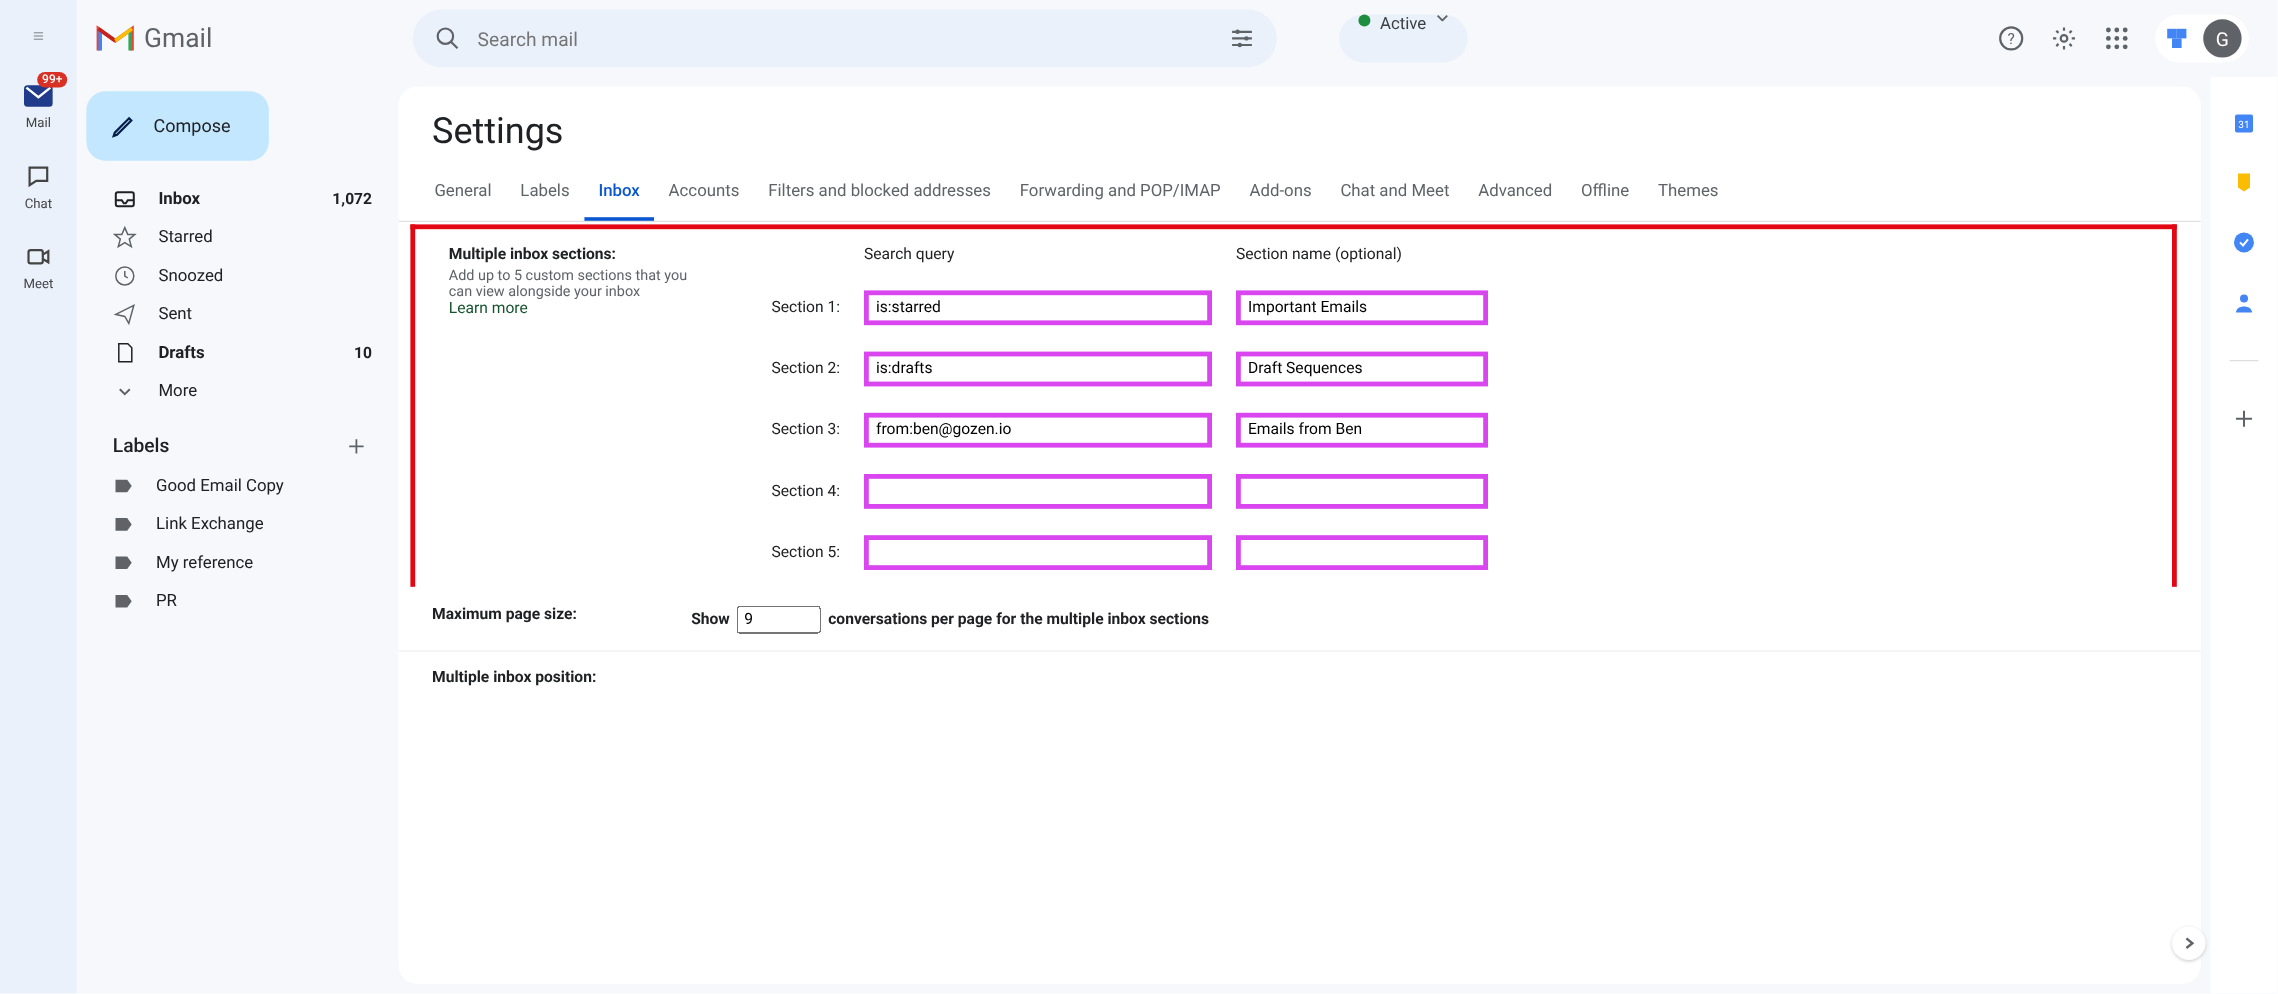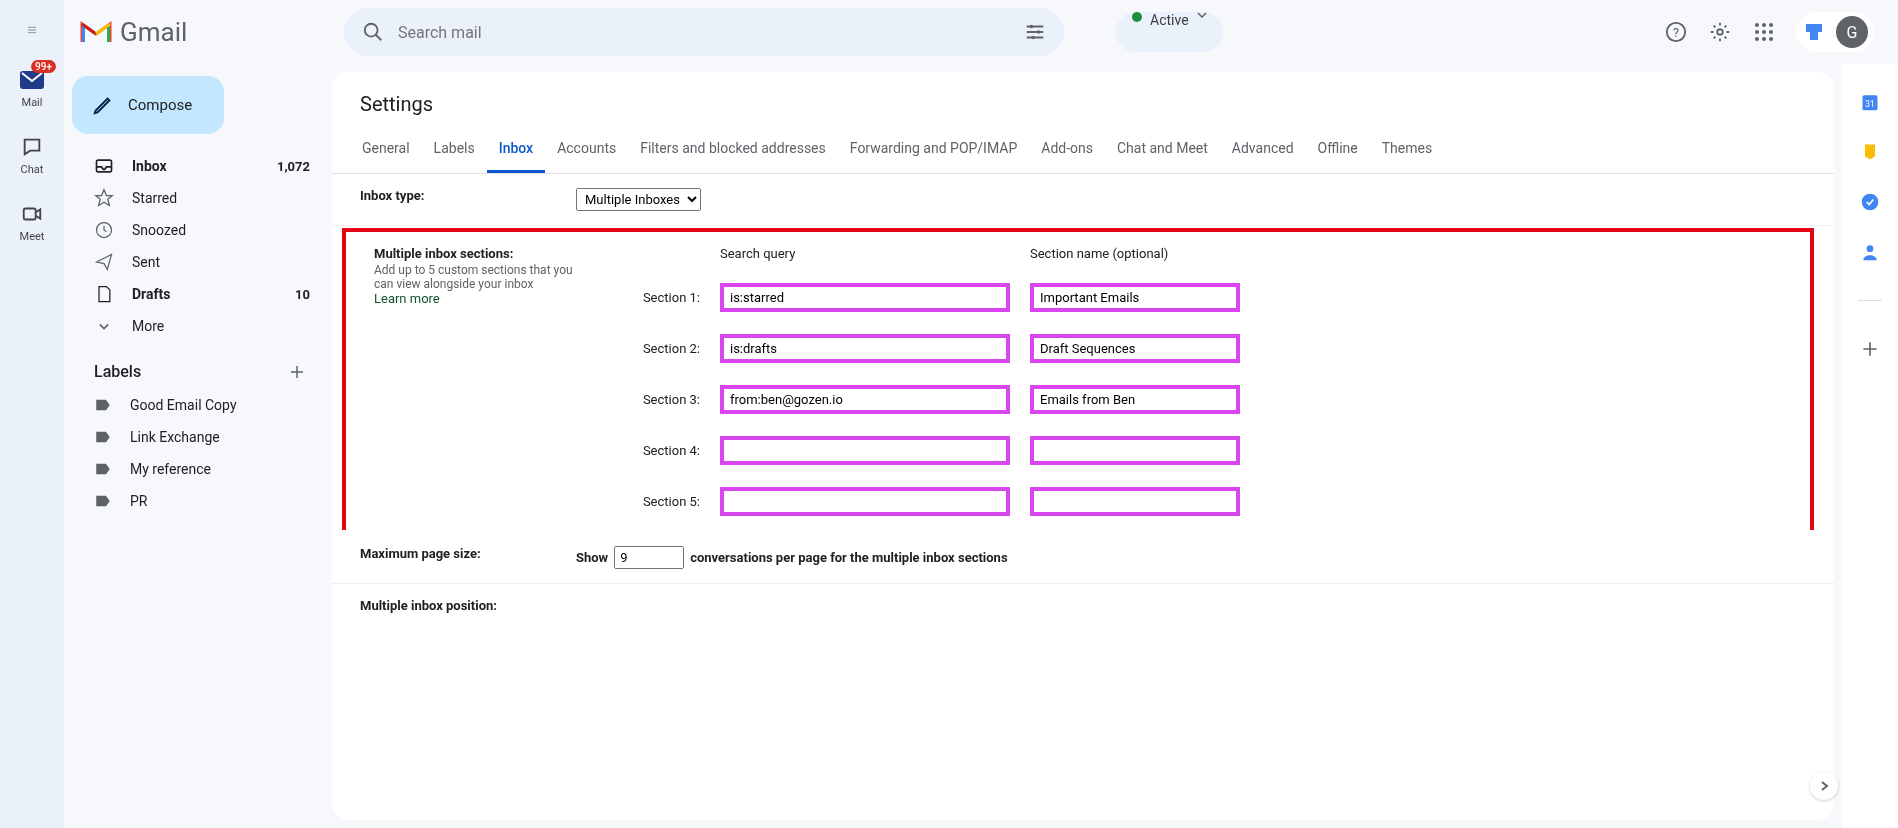--- a/index.html
+++ b/index.html
@@ -6,39 +6,39 @@
 body { background: #f6f8fc; color: #202124; font-size: 14px; overflow: hidden; }
 .app { display: flex; height: 828px; width: 1898px; }
 .rail { width: 64px; background: #eaf1fb; display: flex; flex-direction: column; align-items: center; padding-top: 18px; gap: 24px; text-align: center; }
 .rail-burger { cursor: pointer; padding: 8px; }
 .rail-item { display: flex; flex-direction: column; align-items: center; gap: 2px; font-size: 11px; color: #444; cursor: pointer; position: relative; }
 .rail-item .ico { width: 28px; height: 28px; display: flex; align-items: center; justify-content: center; position: relative; }
 .badge { position: absolute; top: -6px; right: -10px; background: #d93025; color: #fff; font-size: 10px; padding: 1px 4px; border-radius: 8px; font-weight: 500; }
 .main { flex: 1; display: flex; flex-direction: column; }
 .header { height: 64px; display: flex; align-items: center; padding: 0 16px; gap: 16px; }
 .logo { display: flex; align-items: center; gap: 8px; width: 248px; }
-.logo-text { font-size: 26px; color: #5f6368; }
+.logo-text { font-size: 22px; color: #5f6368; }
 .search-bar { flex: 0 0 720px; height: 48px; background: #eaf1fb; border-radius: 24px; display: flex; align-items: center; padding: 0 18px; gap: 14px; }
 .search-bar input { flex: 1; border: none; background: transparent; font-size: 16px; outline: none; }
 .status-chip { display: flex; align-items: flex-start; gap: 8px; background: #eaf1fb; height: 40px; border-radius: 20px; padding: 0 16px; margin-left: 36px; font-size: 14px; color: #3c4043; cursor: pointer; }
 .status-dot { width: 10px; height: 10px; background: #1e8e3e; border-radius: 50%; }
 .header-right { display: flex; align-items: center; gap: 20px; margin-left: auto; padding-right: 8px; }
 .icon-btn { width: 24px; height: 24px; display: flex; align-items: center; justify-content: center; cursor: pointer; color: #5f6368; }
 .avatar-wrap { background: #fff; border-radius: 24px; padding: 4px 6px; display: flex; align-items: center; gap: 10px; }
 .avatar { width: 32px; height: 32px; border-radius: 50%; background: #5f6368; color: #fff; display: flex; align-items: center; justify-content: center; font-size: 16px; }
 .content-row { display: flex; flex: 1; }
 .sidebar { width: 268px; padding: 12px 8px; }
 .compose-btn { display: flex; align-items: center; gap: 14px; background: #c2e7ff; border-radius: 16px; padding: 18px 20px; font-size: 15px; cursor: pointer; margin-bottom: 16px; width: 152px; }
 .nav-item { display: flex; align-items: center; gap: 18px; padding: 6px 14px 6px 22px; border-radius: 0 16px 16px 0; cursor: pointer; color: #202124; height: 32px; }
 .nav-item .label { flex: 1; font-size: 14px; }
 .nav-item .count { font-size: 13px; color: #5f6368; }
 .nav-item.bold .label, .nav-item.bold .count { font-weight: 700; color: #202124; }
 .labels-header { display: flex; align-items: center; justify-content: space-between; padding: 20px 18px 8px 22px; font-size: 16px; font-weight: 500; }
 .settings-panel { flex: 1; background: #fff; border-radius: 16px; margin: 8px 8px 8px 0; padding: 20px 0 0 0; display: flex; flex-direction: column; overflow: hidden; }
-.settings-title { font-size: 20px; padding: 0 28px 12px; }
+.settings-title { font-size: 30px; padding: 0 28px 12px; }
 .tabs { display: flex; flex-wrap: wrap; gap: 0; padding: 0 18px; border-bottom: 1px solid #e0e0e0; }
 .tab { padding: 12px 12px 14px; font-size: 14px; color: #5f6368; cursor: pointer; border-bottom: 3px solid transparent; }
 .tab.active { color: #0b57d0; border-bottom-color: #0b57d0; font-weight: 500; }
 .settings-body { flex: 1; overflow-y: auto; padding: 0; }
 .setting-row { display: flex; padding: 14px 28px; border-bottom: 1px solid #eee; font-size: 13px; align-items: flex-start; }
 .setting-label { width: 216px; font-weight: 700; }
 .setting-label .desc { font-weight: 400; font-size: 12px; color: #5f6368; margin-top: 2px; }
 .setting-label a { color: #14532d; text-decoration: none; font-weight: 400; }
 .setting-content { flex: 1; }
 .setting-content select { font-size: 13px; padding: 2px 4px; }
@@ -285,26 +285,20 @@
           <div class="tab">Accounts</div>
           <div class="tab">Filters and blocked addresses</div>
           <div class="tab">Forwarding and POP/IMAP</div>
           <div class="tab">Add-ons</div>
           <div class="tab">Chat and Meet</div>
           <div class="tab">Advanced</div>
           <div class="tab">Offline</div>
           <div class="tab">Themes</div>
         </div>
         <div class="settings-body">
-          <div class="setting-row">
-            <div class="setting-label">Inbox type:</div>
-            <div class="setting-content">
-              <select><option>Multiple Inboxes</option></select>
-            </div>
-          </div>
 
           <div class="setting-row highlighted" style="border-bottom:none;">
             <div class="setting-label">
               <div>Multiple inbox sections:</div>
               <div class="desc">Add up to 5 custom sections that you can view alongside your inbox</div>
               <a href="#">Learn more</a>
             </div>
             <div class="setting-content">
               <div class="section-table">
                 <div></div>

